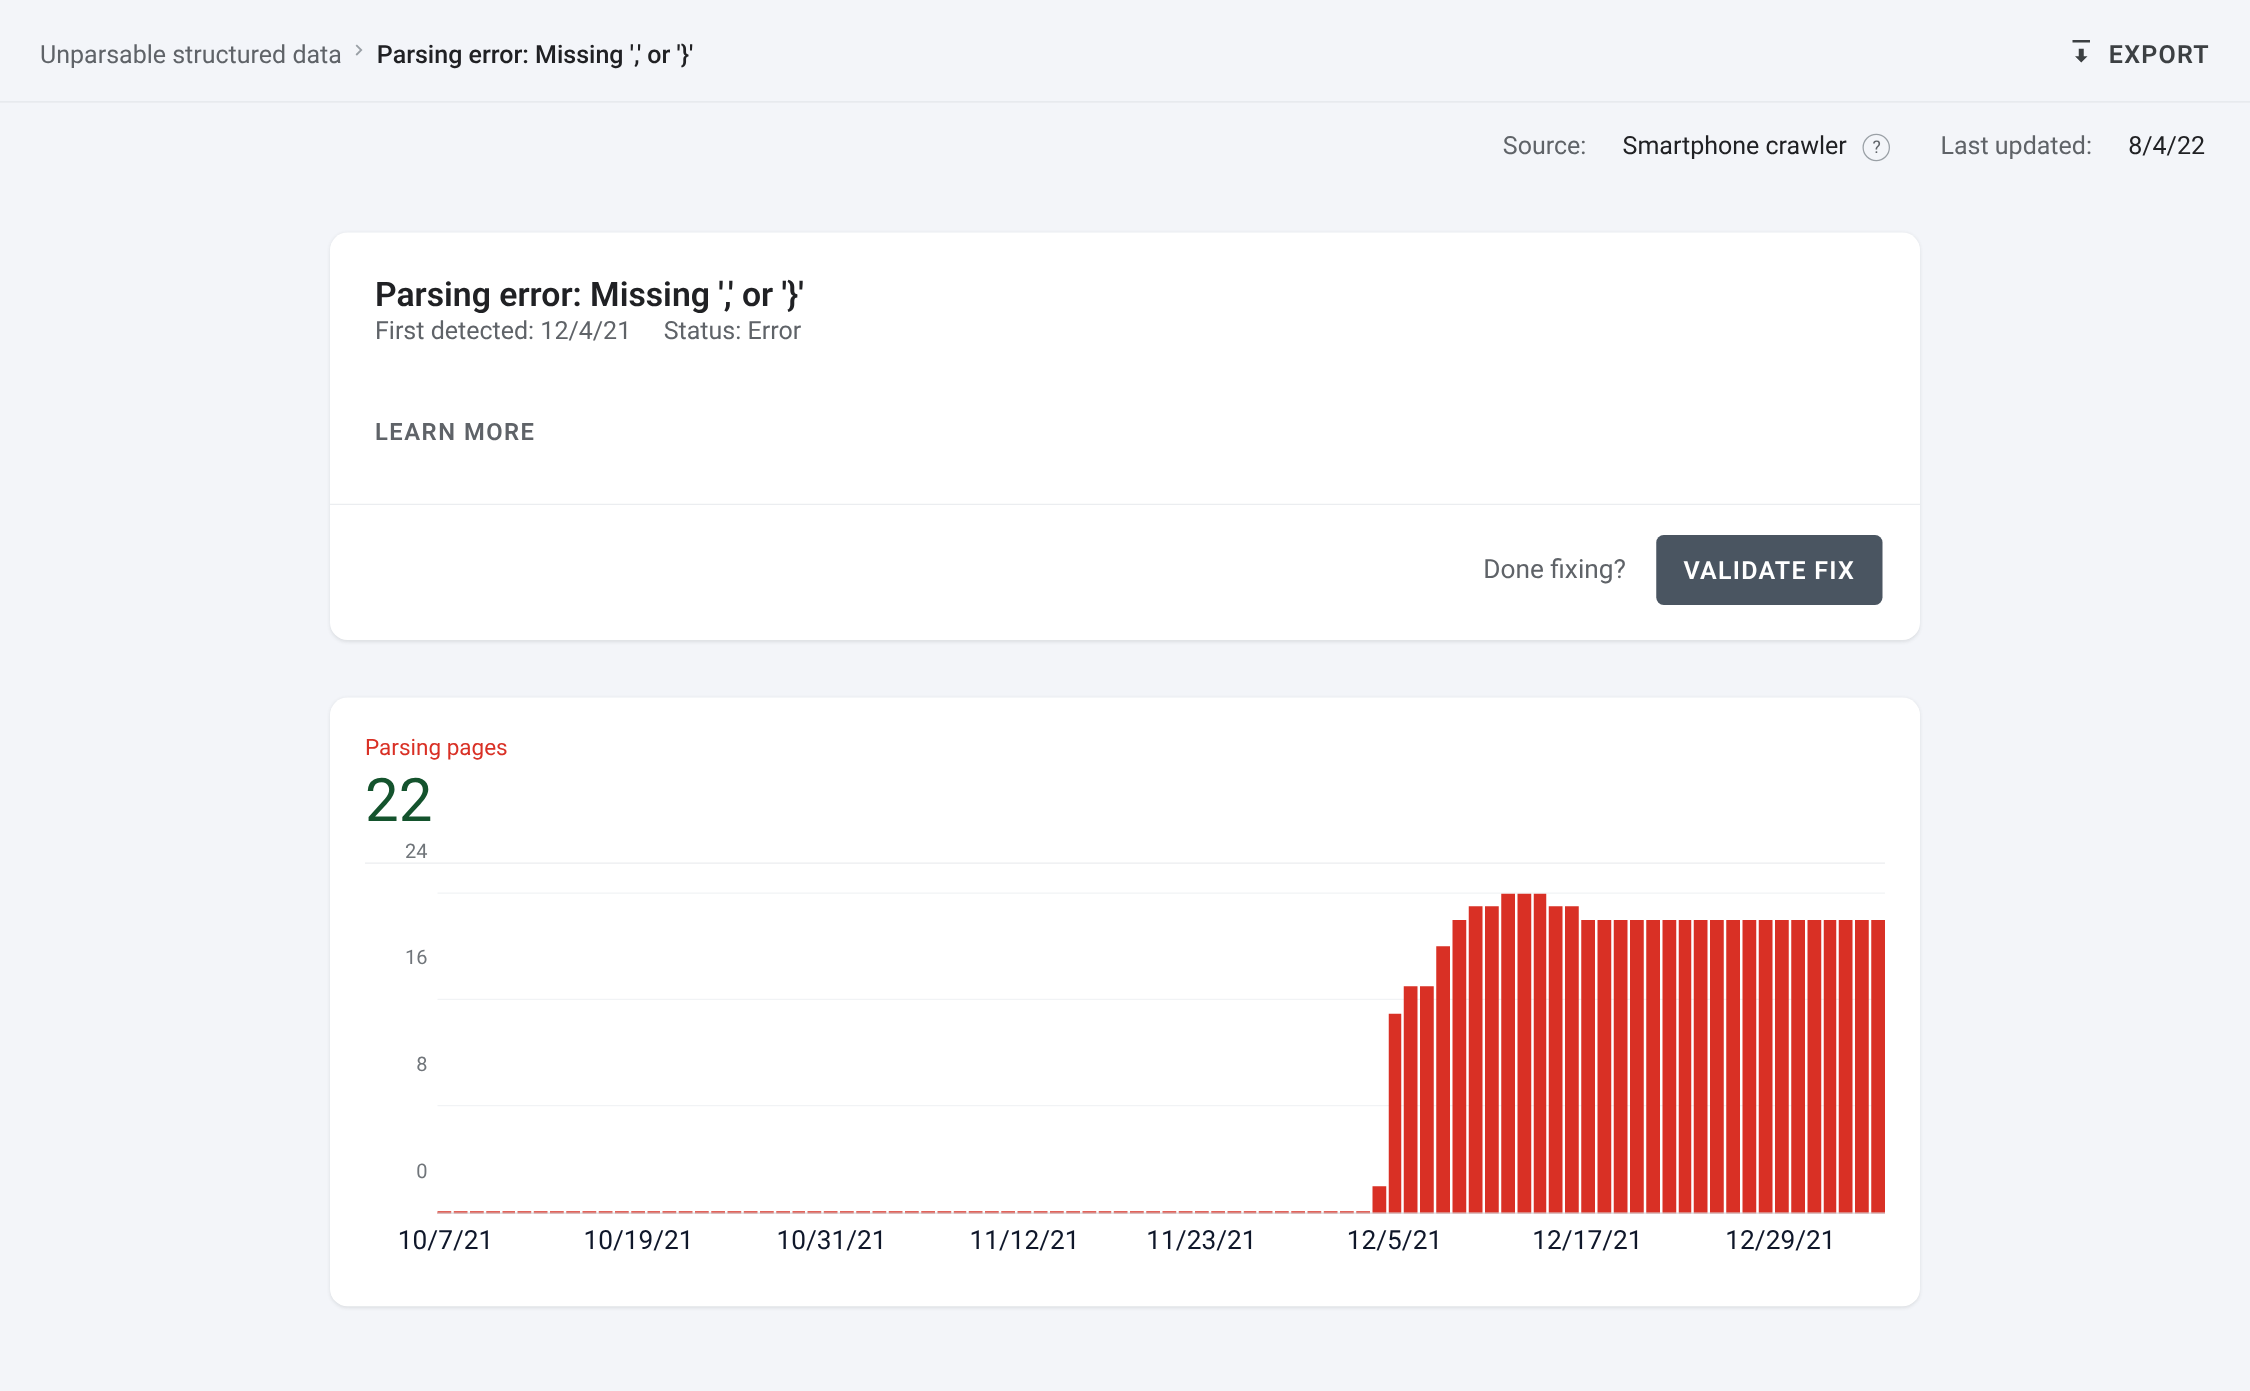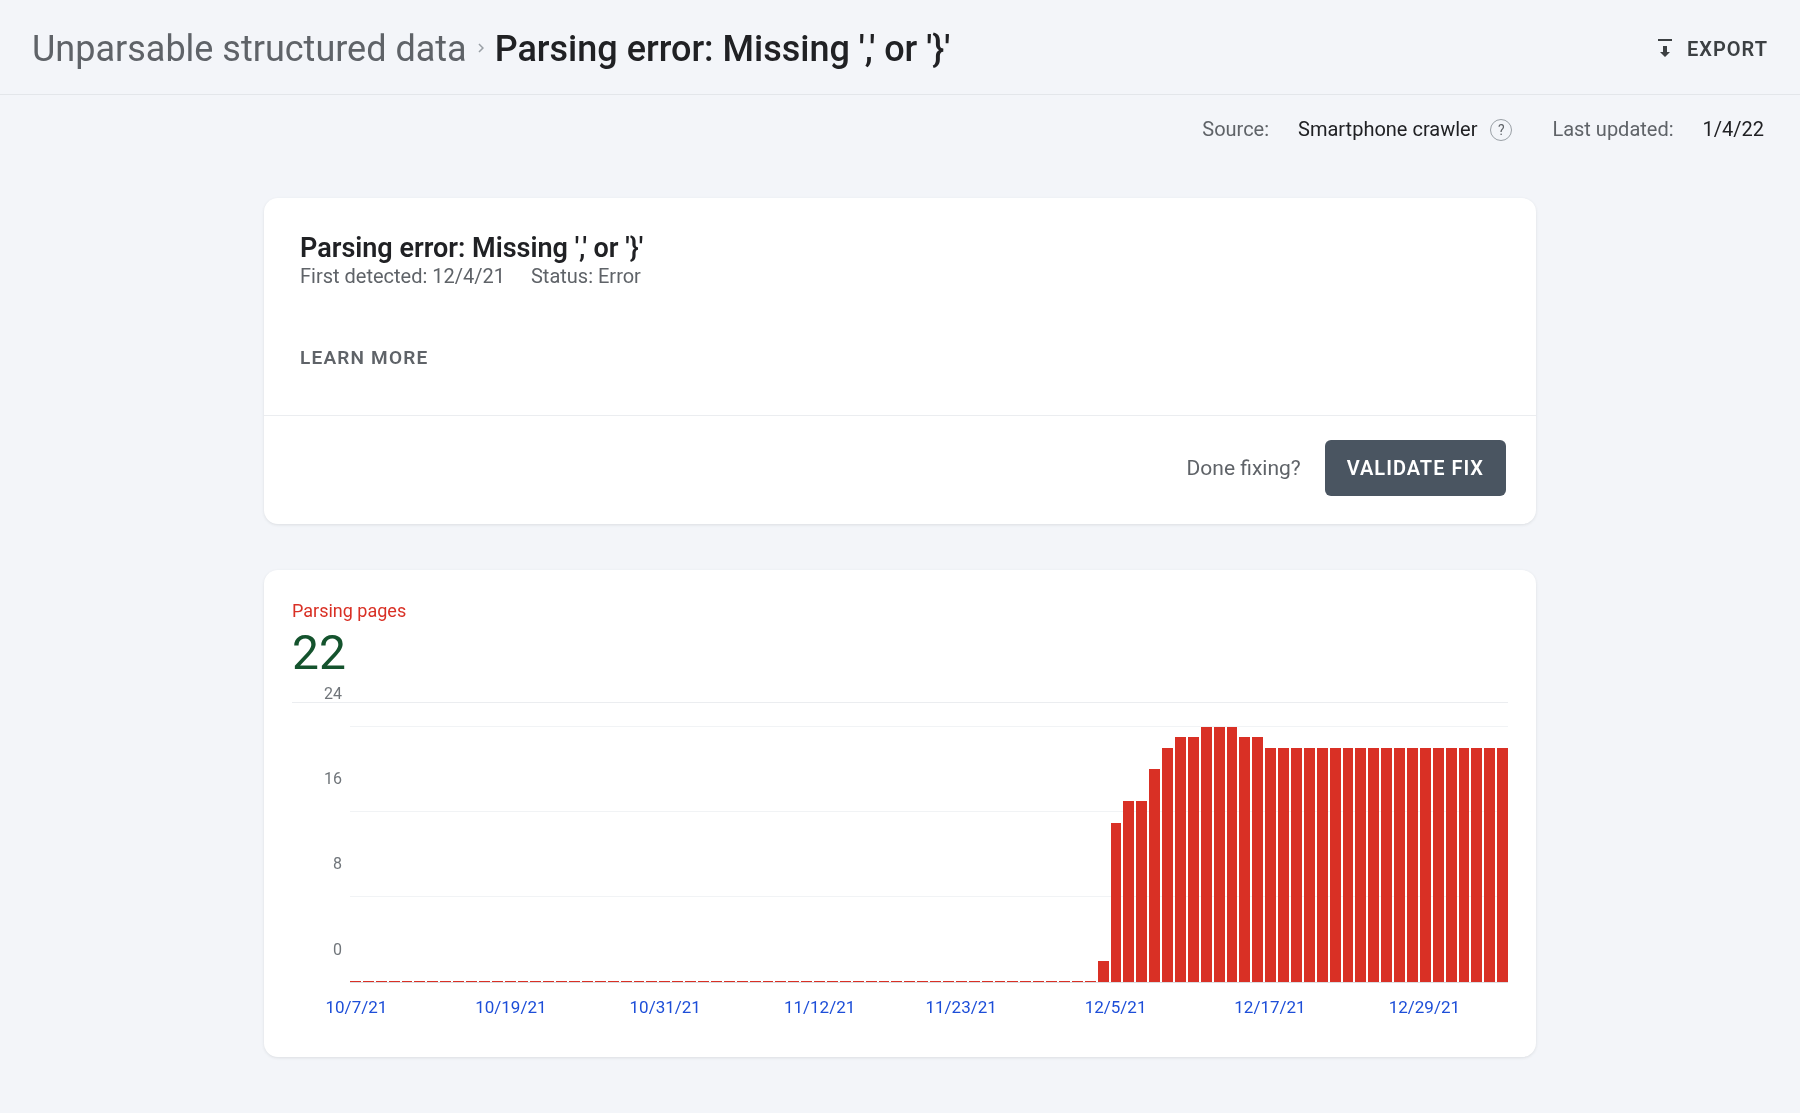--- a/index.html
+++ b/index.html
@@ -16,21 +16,21 @@
     display: flex;
     align-items: center;
     justify-content: space-between;
     padding: 28px 32px 24px 32px;
     border-bottom: 1px solid #e3e6ea;
   }
   .crumbs {
     display: flex;
     align-items: center;
     gap: 5px;
-    font-size: 36px;
+    font-size: 20px;
   }
   .crumb-parent { color: #5f6368; font-weight: 400; }
   .crumb-sep { color: #9aa0a6; font-size: 22px; }
   .crumb-current { color: #202124; font-weight: 500; }
   .top-actions {
     display: flex;
     align-items: center;
     gap: 26px;
   }
   .export-btn {
@@ -118,21 +118,21 @@
   .bar.zero {
     background: #d93025;
     height: 2px;
     min-height: 2px;
   }
 
   .x-axis {
     position: absolute; left: 58px; right: 0; bottom: 0; height: 30px;
   }
   .x-tick {
-    position: absolute; bottom: 0; font-size: 17px; color: #1d4ed8;
+    position: absolute; bottom: 0; font-size: 21px; color: #0f172a;
     transform: translateX(-50%);
   }
 </style>
 </head>
 <body>
 
 <div class="topbar">
   <div class="crumbs">
     <span class="crumb-parent">Unparsable structured data</span>
     <span class="crumb-sep">
@@ -155,21 +155,21 @@
 </div>
 
 <div class="meta-row">
   <div>
     <span>Source:</span>
     <span class="strong">Smartphone crawler</span>
     <span class="help-circ">?</span>
   </div>
   <div>
     <span>Last updated:</span>
-    <span class="strong">1/4/22</span>
+    <span class="strong">8/4/22</span>
   </div>
 </div>
 
 <div class="card-wrap">
 
   <div class="card">
     <div class="error-head">
       <div class="error-title">Parsing error: Missing ',' or '}'</div>
       <div class="error-sub">
         <span>

